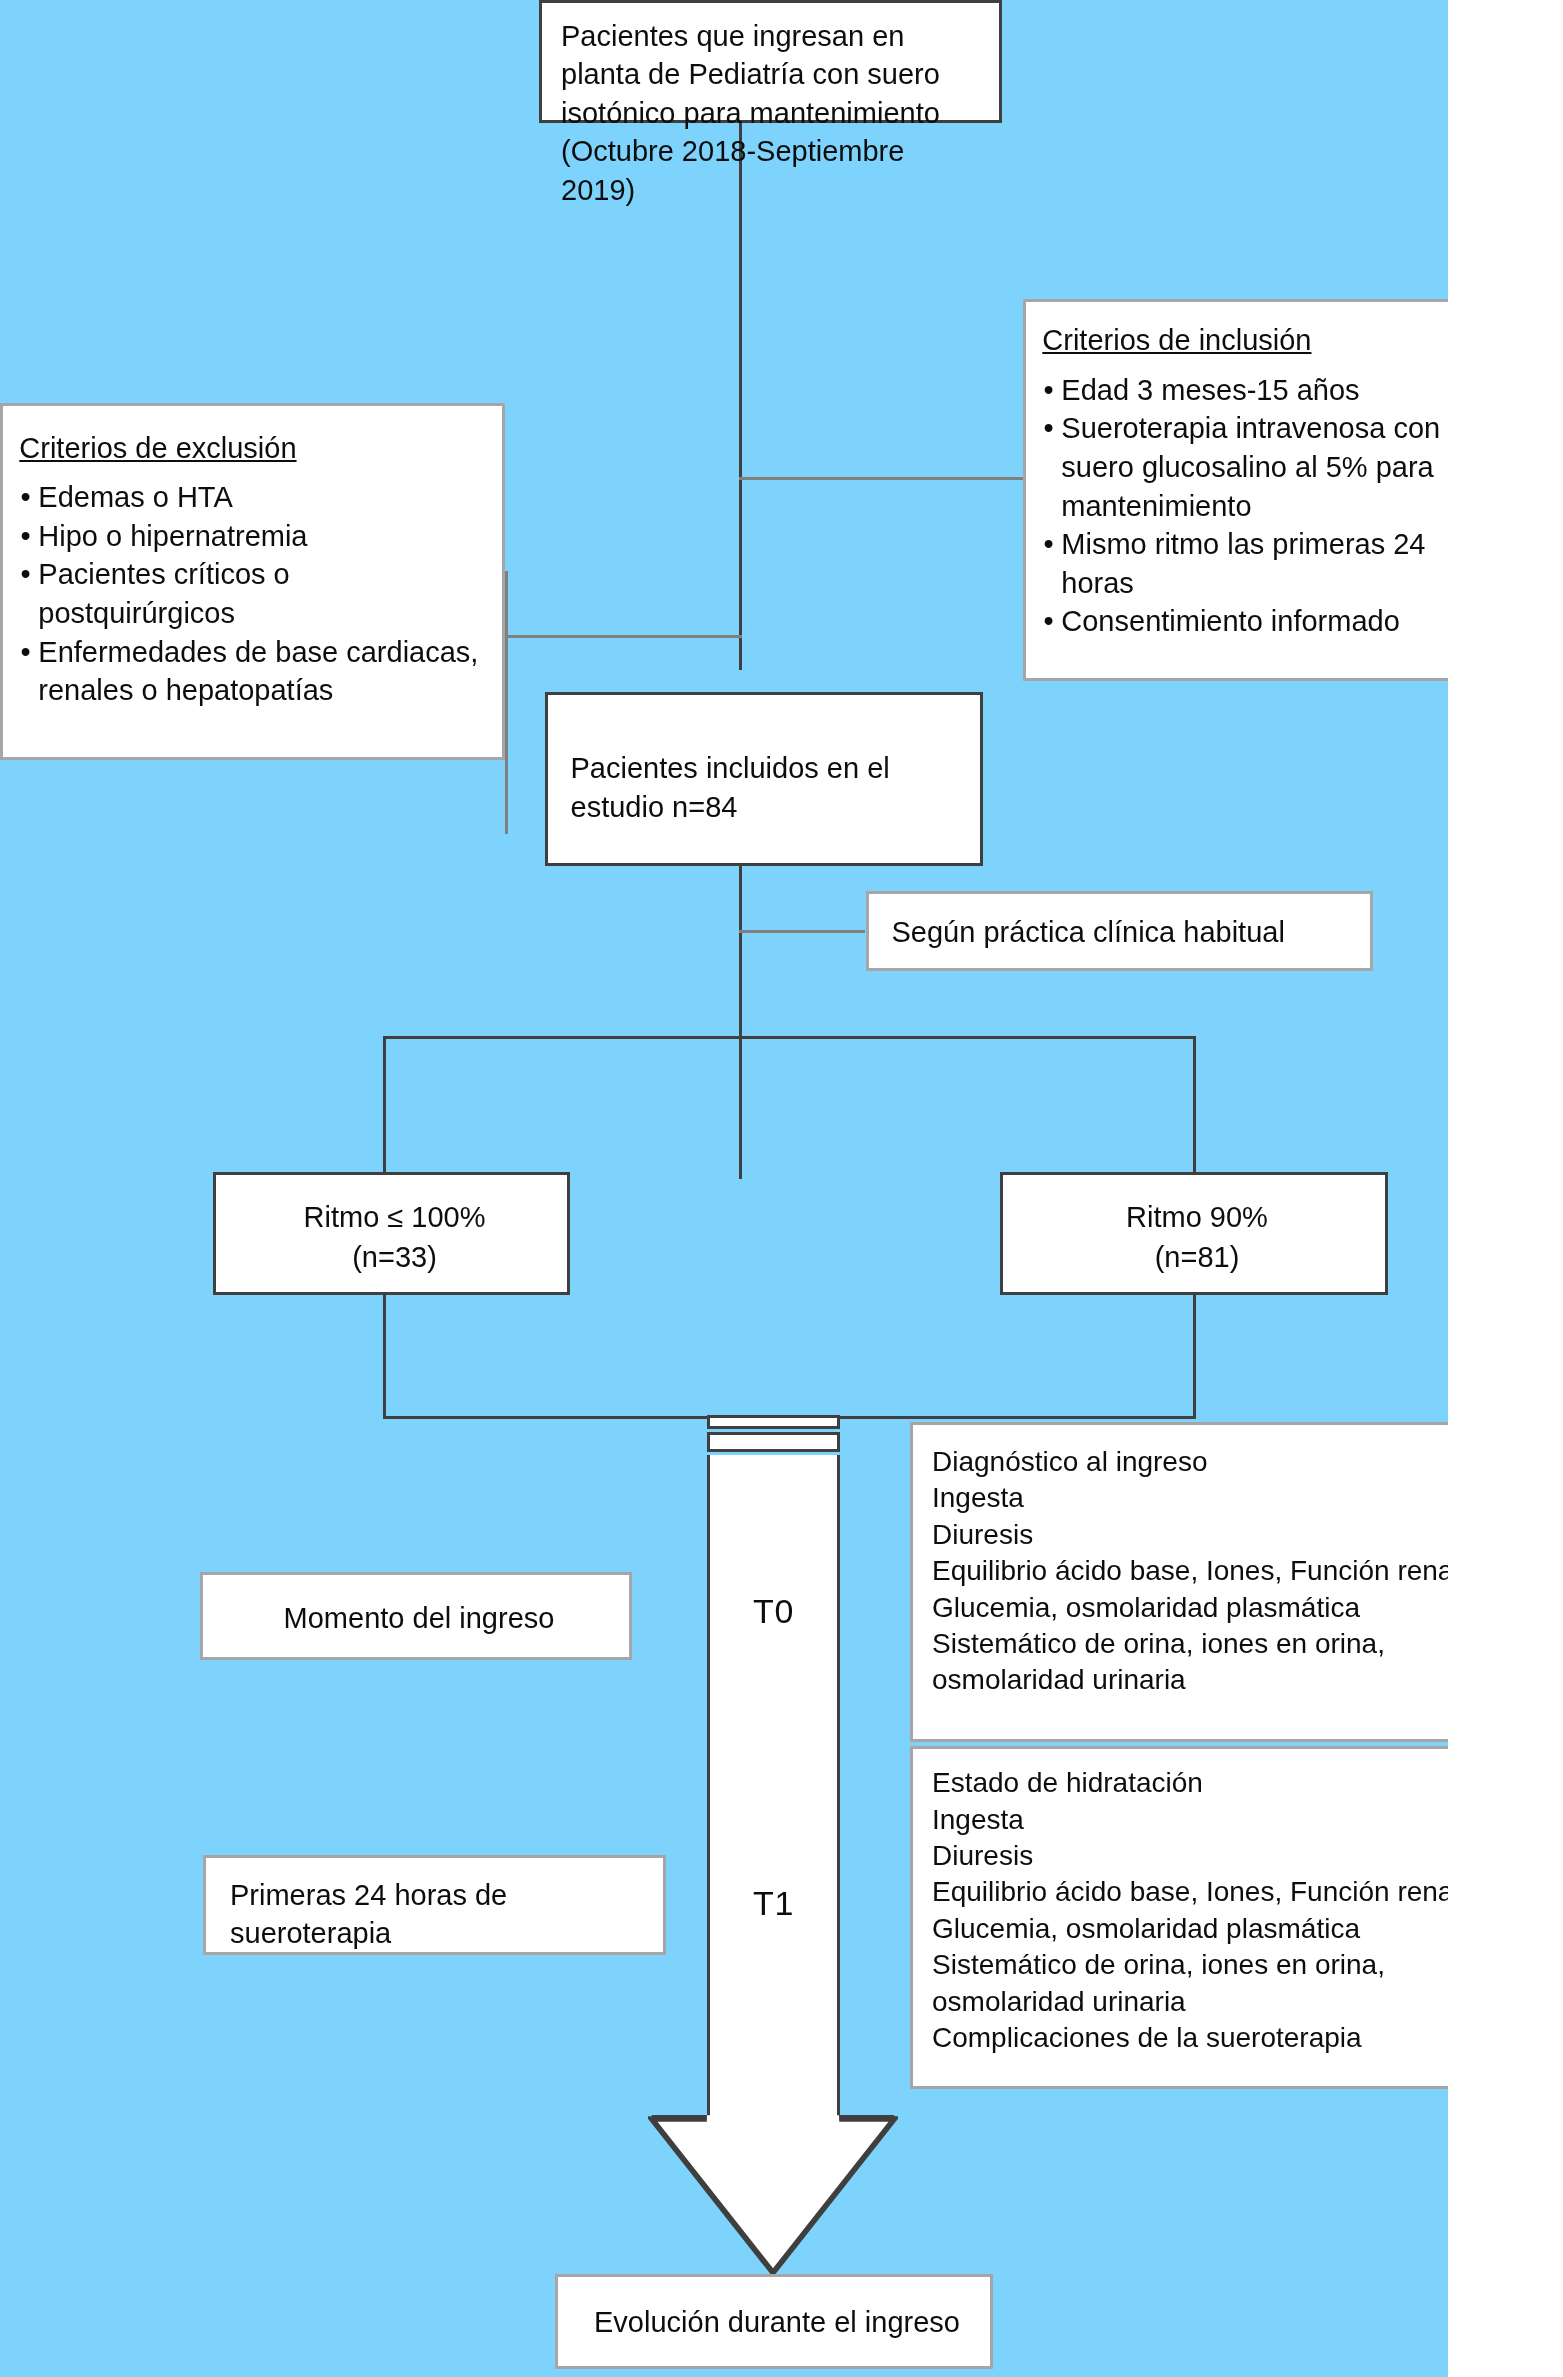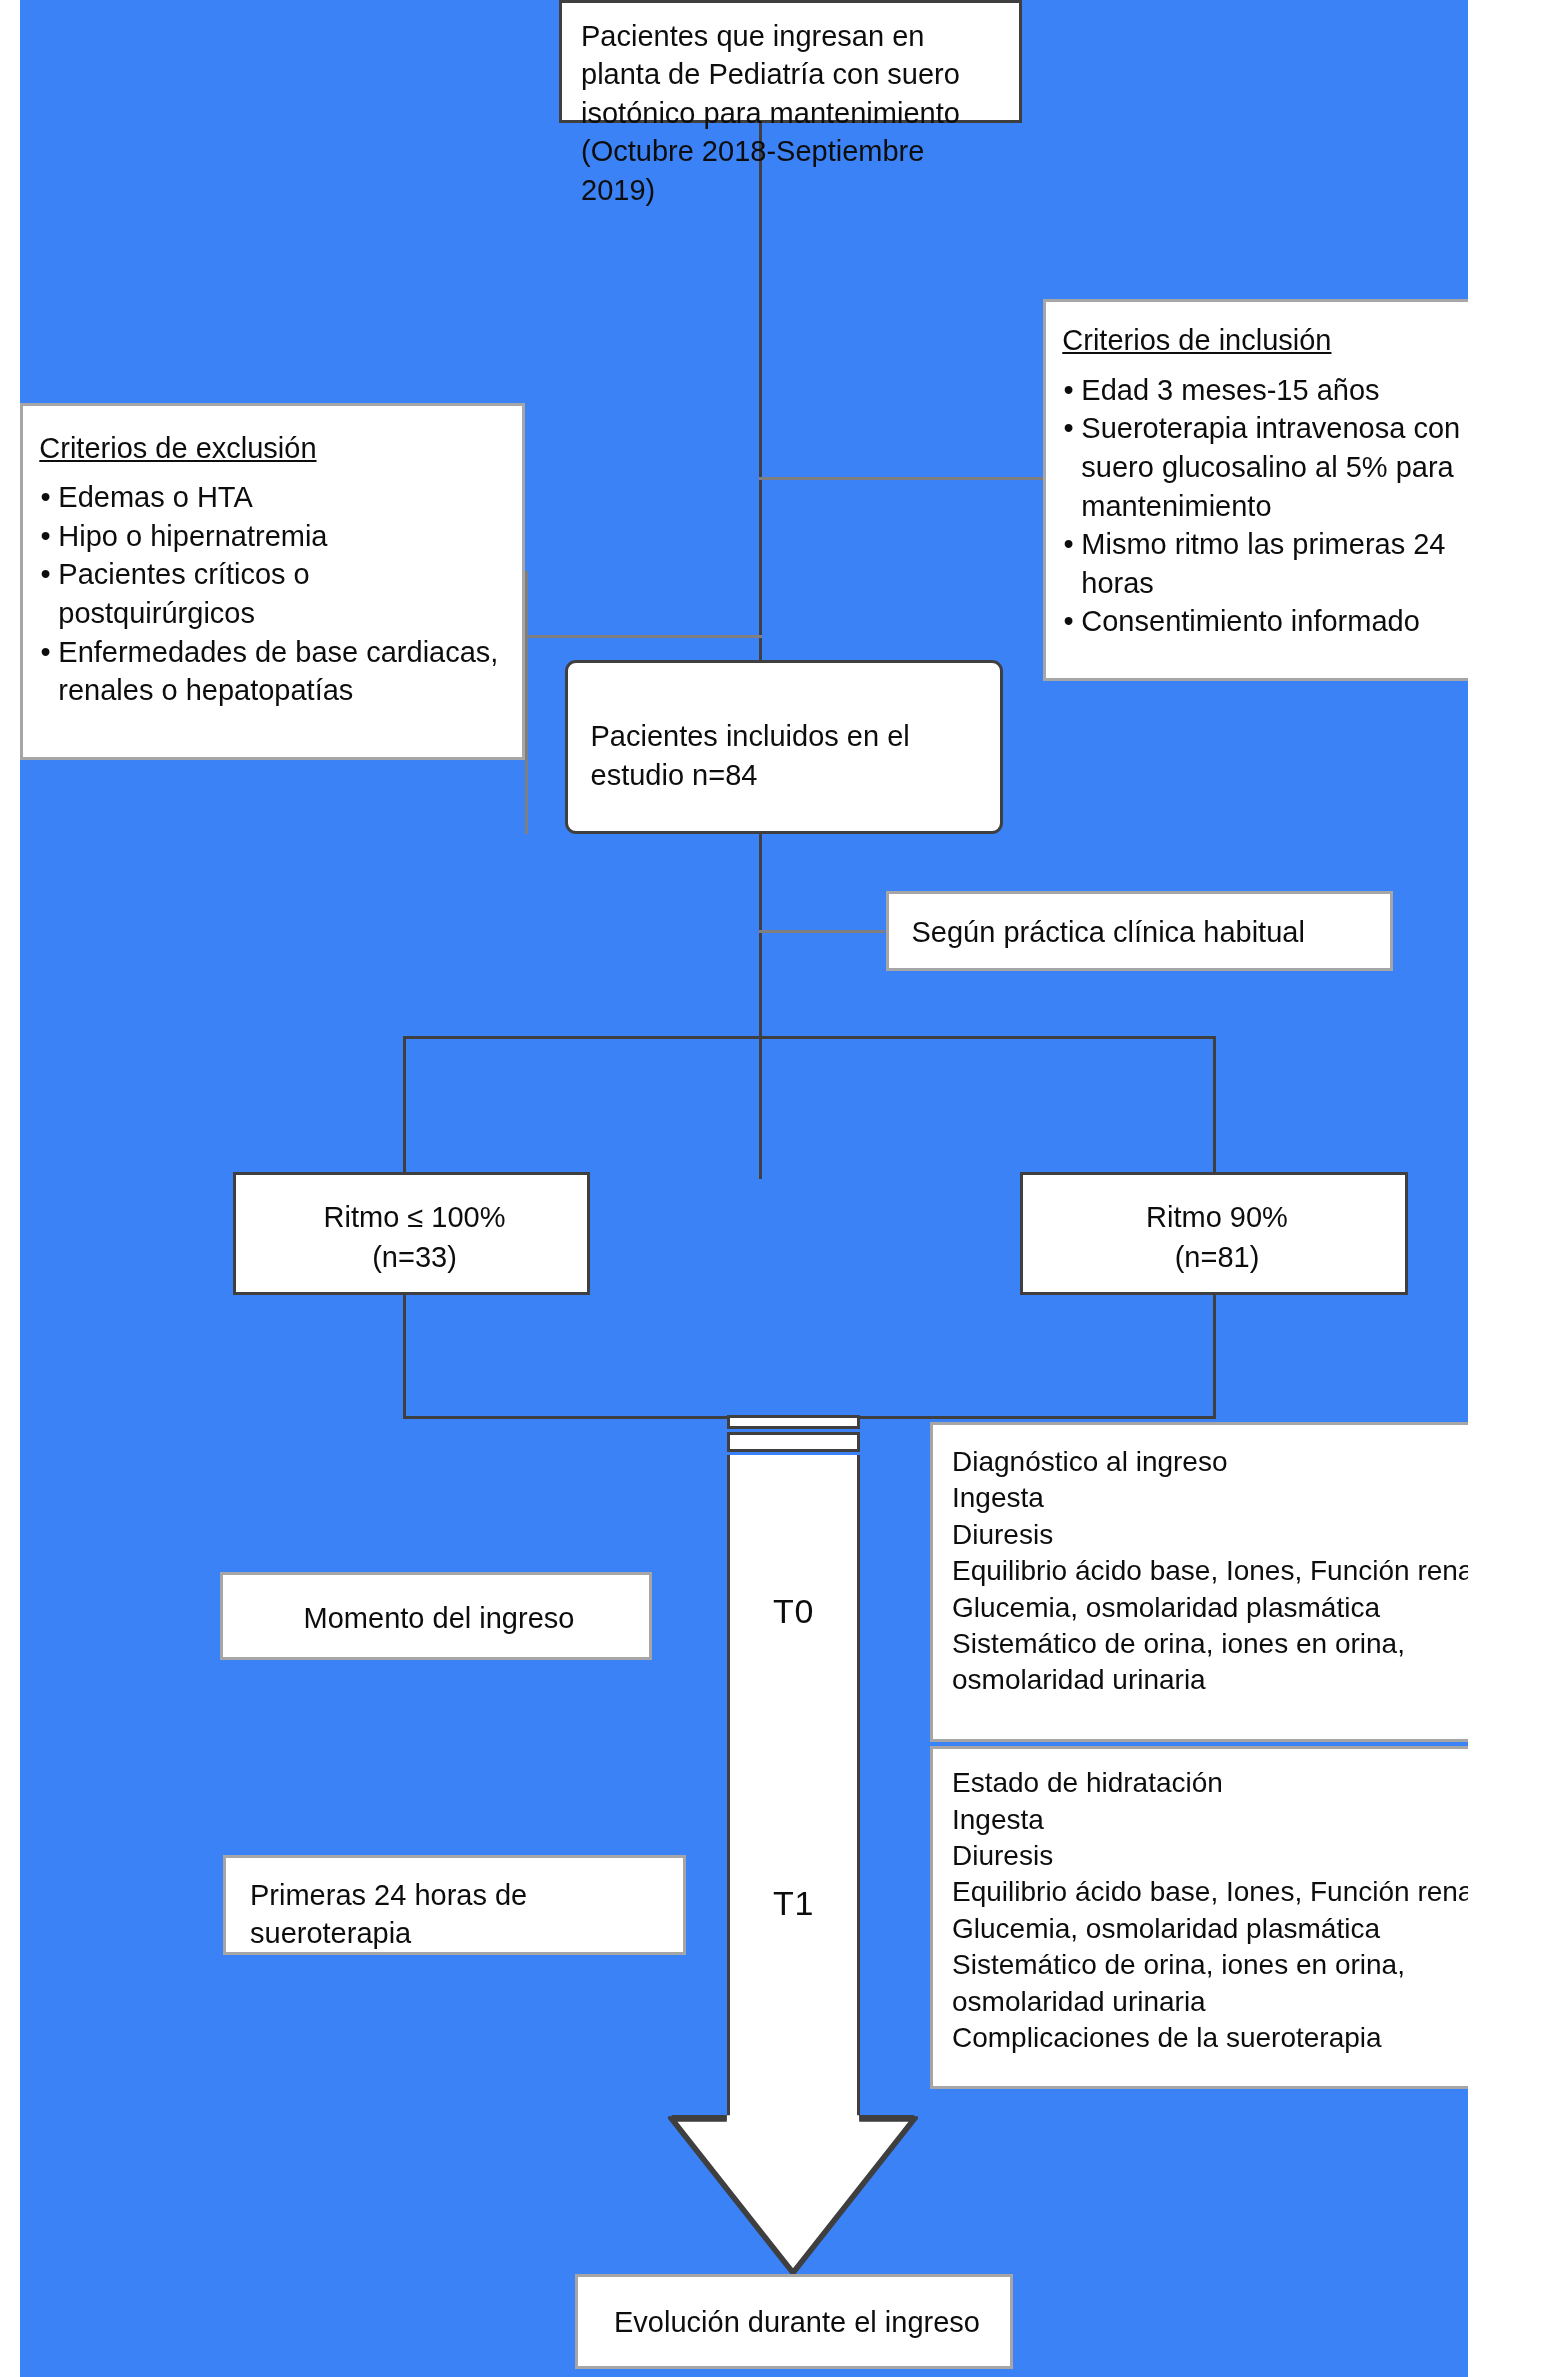--- a/index.html
+++ b/index.html
@@ -1,17 +1,17 @@
 <!DOCTYPE html>
 <html style="font-size:10px"><head>
 <meta charset="utf-8">
 <style>
   html,body{margin:0;padding:0;background:#ffffff;}
   body{font-family:"Liberation Sans", sans-serif;}
-  #stage{position:relative;width:1448px;height:2377px;background:#3b82f6;overflow:hidden;margin-left:20px;}
+  #stage{position:relative;width:1448px;height:2377px;background:#7dd3fc;overflow:hidden;}
 
   .box{position:absolute;box-sizing:border-box;background:#fff;}
   .box-dark{border:3.8px solid #3f3f3f;}
   .box-grey{border:3.8px solid #a6a6a6;}
 
   .txt{position:absolute;box-sizing:border-box;color:#0d0d0d;
        font-family:"Liberation Sans", sans-serif;}
 
   .t-main{font-size:29px;line-height:1.33;}
   .t-crit{font-size:29px;line-height:1.33;}
@@ -92,21 +92,21 @@
       <span class="u-head">Criterios de inclusión</span>
       <ul class="blist">
         <li>Edad 3 meses-15 años</li>
         <li>Sueroterapia intravenosa con suero glucosalino al 5% para mantenimiento</li>
         <li>Mismo ritmo las primeras 24 horas</li>
         <li>Consentimiento informado</li>
       </ul>
     </div>
   </div>
 
-  <div class="box box-dark" style="left:545px;top:660px;width:438px;height:174px;border-radius:11px;">
+  <div class="box box-dark" style="left:545px;top:692px;width:438px;height:174px;">
     <div class="txt t-main" style="left:22.5px;top:54px;width:388px;">Pacientes incluidos en el estudio n=84</div>
   </div>
 
   <div class="box box-grey" style="left:866px;top:891px;width:507px;height:80px;">
     <div class="txt t-main" style="left:22.5px;top:19px;width:463px;">Según práctica clínica habitual</div>
   </div>
 
   <div class="box box-dark" style="left:213px;top:1172px;width:357px;height:123px;">
     <div class="txt t-main" style="left:0px;top:22.5px;width:357px;text-align:center;">Ritmo ≤ 100%</div>
     <div class="txt t-main" style="left:0px;top:63px;width:357px;text-align:center;">(n=33)</div>

